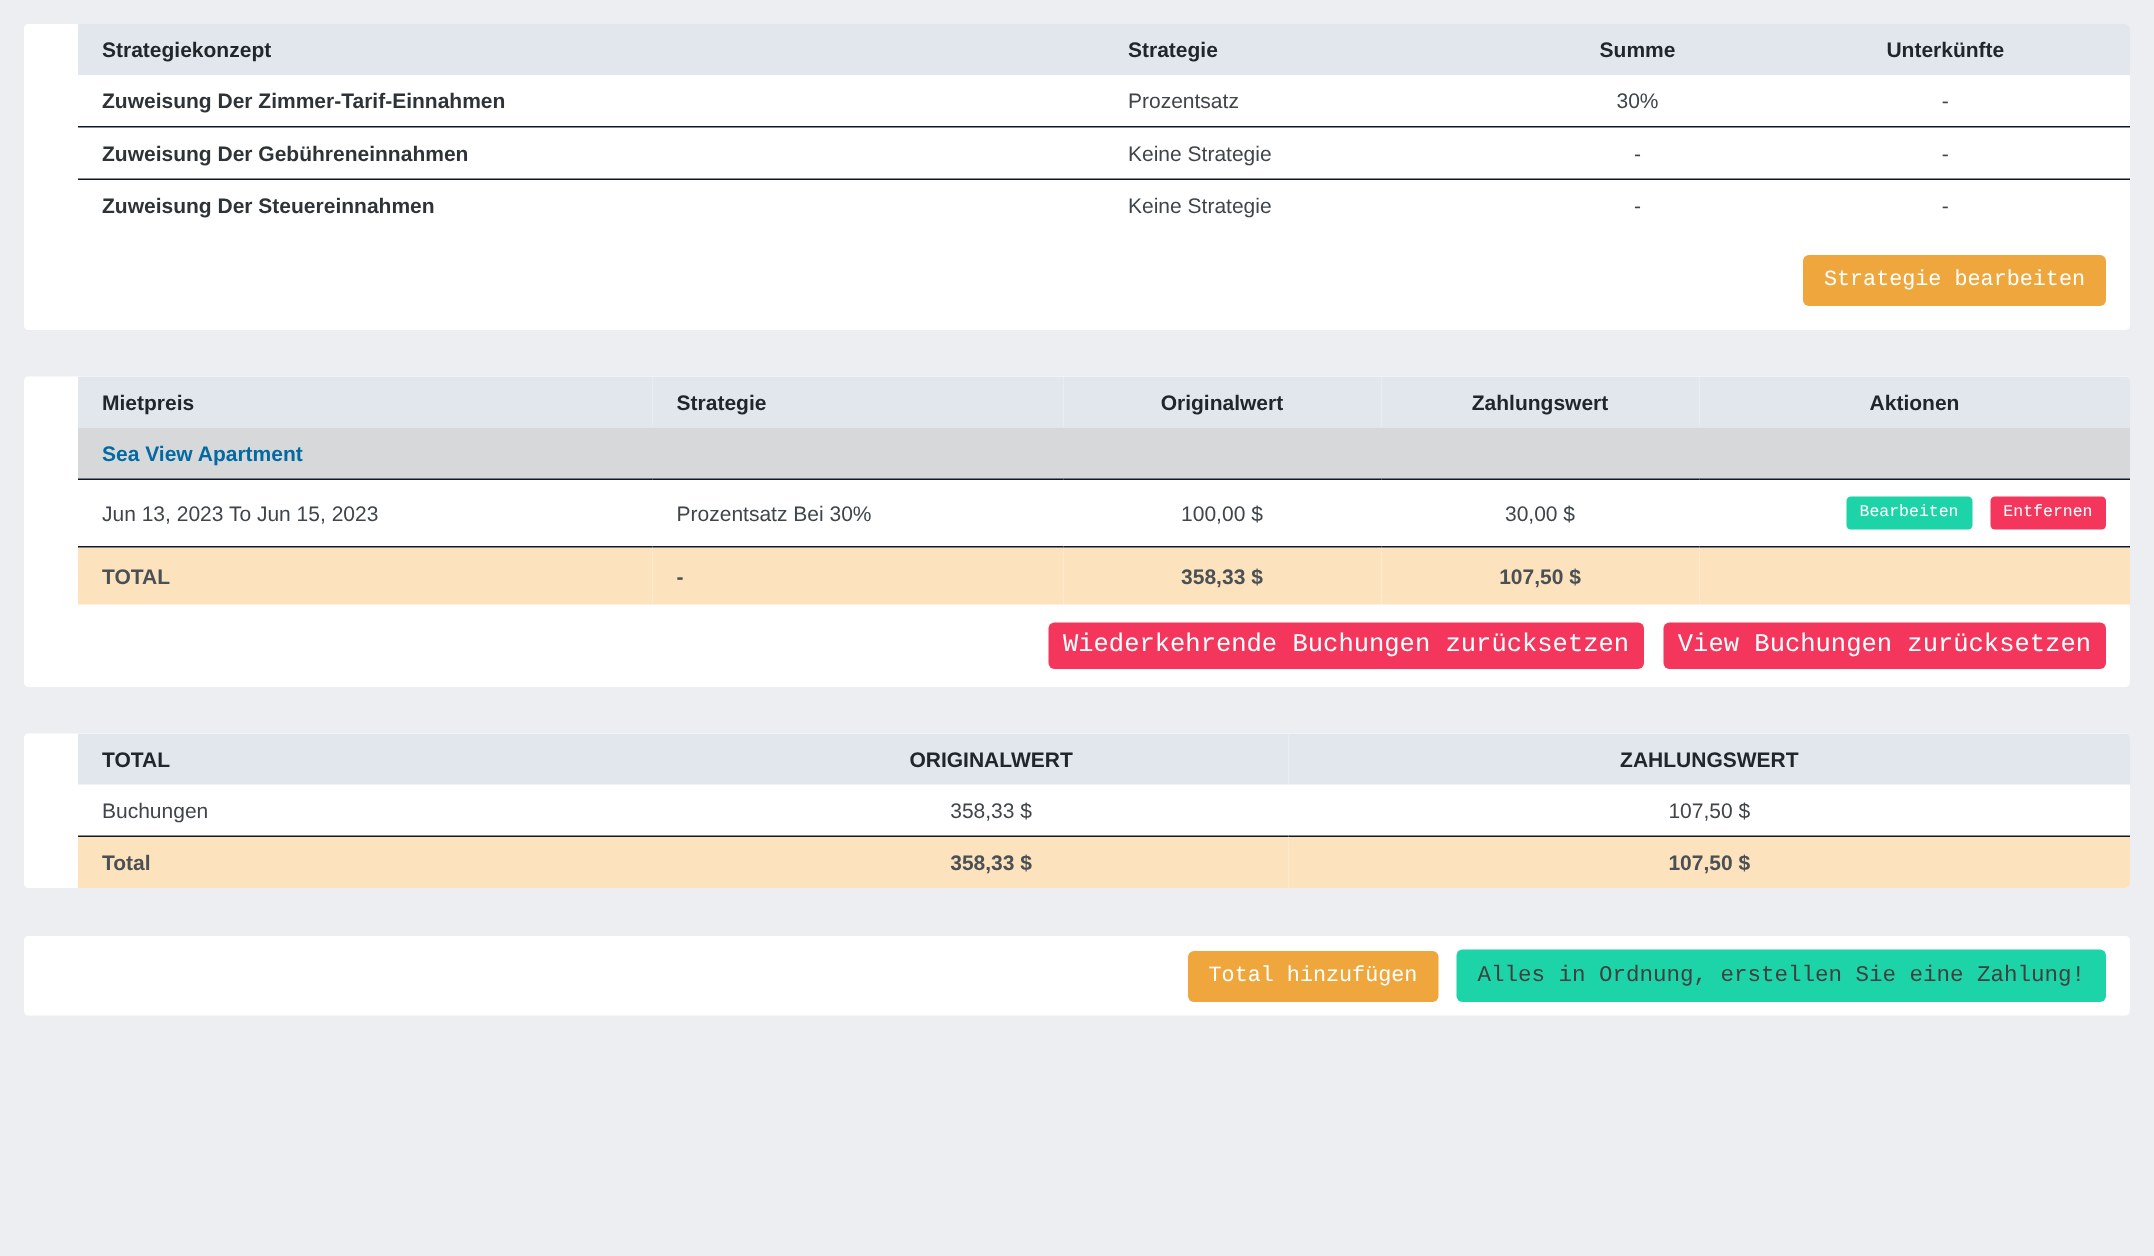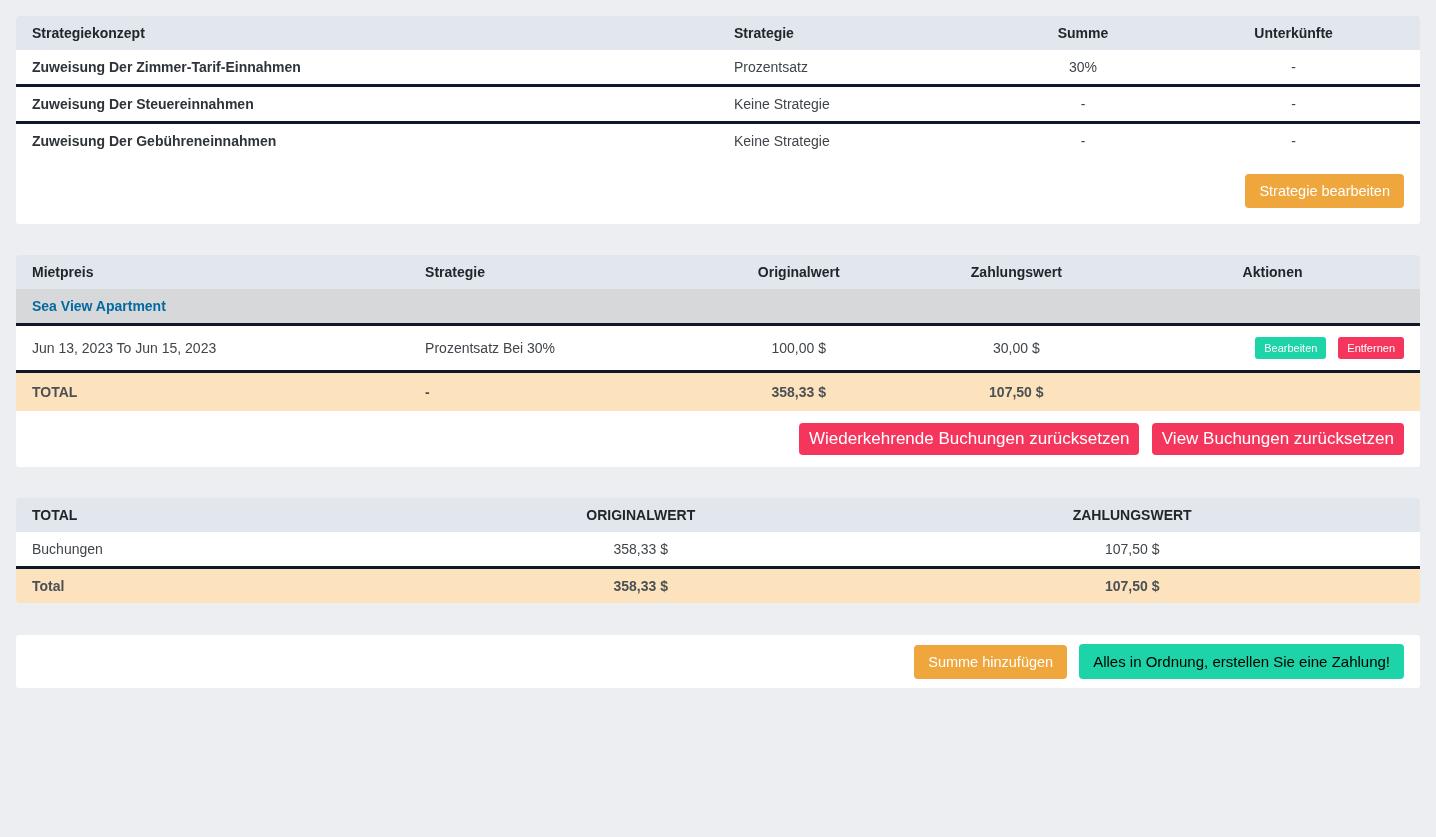--- a/index.html
+++ b/index.html
@@ -9,20 +9,21 @@
     width: 1436px;
     height: 837px;
     background: var(--page_bg, #eceef1);
     font-family: "Liberation Sans", "DejaVu Sans", sans-serif;
   }
   .card {
     background: #ffffff;
     margin: 3px 16px;
     border-radius: 3px;
     overflow: hidden;
+    padding-left: 36px;
   }
   .card-1 { margin-top: 16px; }
   .card-2 { margin-top: 31px; }
   .card-3 { margin-top: 31px; }
   .card-4 { margin-top: 32px; }
 
   table {
     width: 100%;
     border-collapse: collapse;
     font-size: 14px;
@@ -32,21 +33,21 @@
     padding: 9px 16px;
     text-align: left;
     vertical-align: middle;
   }
   thead th {
     background: var(--header_bg, #e1e7ed);
     color: #21262b;
     font-weight: bold;
     white-space: nowrap;
   }
-  tbody tr { border-bottom: 3px solid #0f172a; }
+  tbody tr { border-bottom: 1px solid #0f172a; }
   tbody tr:last-child { border-bottom: none; }
   .num { text-align: center; }
   .cell-bold { font-weight: bold; color: #2e3338; }
 
   
   .rent-table td { padding: 11px 16px; }
   .group-row td {
     background: var(--group_bg, #d6d8da);
     font-weight: bold;
     color: #0369a1;
@@ -57,21 +58,21 @@
     font-weight: bold;
     color: #4b5055;
   }
 
   
   .btn {
     border: none;
     border-radius: 4px;
     color: #ffffff;
     cursor: pointer;
-    font-family: Liberation Sans, sans-serif;
+    font-family: Liberation Mono, monospace;
     white-space: nowrap;
   }
   .btn-orange {
     background: var(--orange, #efa63c);
     font-size: 14.5px;
     padding: 9px 14px;
   }
   .btn-teal-sm {
     background: var(--teal, #1cd4a7);
     font-size: 11px;
@@ -84,21 +85,21 @@
     padding: 5px 9px;
     border-radius: 3px;
   }
   .btn-red {
     background: var(--red, #f5365c);
     font-size: 17px;
     padding: 6px 10px;
   }
   .btn-teal-lg {
     background: var(--teal, #1cd4a7);
-    color: #000000;
+    color: #404040;
     font-size: 15px;
     padding: 9px 14px;
   }
 
   .actions-cell {
     text-align: right;
     white-space: nowrap;
   }
   .actions-cell .btn { margin-left: 8px; }
 
@@ -140,27 +141,27 @@
       </tr>
     </thead>
     <tbody>
       <tr>
         <td class="cell-bold">Zuweisung Der Zimmer-Tarif-Einnahmen</td>
         <td>Prozentsatz</td>
         <td class="num">30%</td>
         <td class="num">-</td>
       </tr>
       <tr>
+        <td class="cell-bold">Zuweisung Der Gebühreneinnahmen</td>
+        <td>Keine Strategie</td>
+        <td class="num">-</td>
+        <td class="num">-</td>
+      </tr>
+      <tr>
         <td class="cell-bold">Zuweisung Der Steuereinnahmen</td>
-        <td>Keine Strategie</td>
-        <td class="num">-</td>
-        <td class="num">-</td>
-      </tr>
-      <tr>
-        <td class="cell-bold">Zuweisung Der Gebühreneinnahmen</td>
         <td>Keine Strategie</td>
         <td class="num">-</td>
         <td class="num">-</td>
       </tr>
     </tbody>
   </table>
   <div class="card-footer">
     <button class="btn btn-orange">Strategie bearbeiten</button>
   </div>
 </div>
@@ -241,16 +242,16 @@
         <td>Total</td>
         <td class="num">358,33 $</td>
         <td class="num">107,50 $</td>
       </tr>
     </tbody>
   </table>
 </div>
 
 <div class="card card-4">
   <div class="final-bar">
-    <button class="btn btn-orange">Summe hinzufügen</button>
+    <button class="btn btn-orange">Total hinzufügen</button>
     <button class="btn btn-teal-lg">Alles in Ordnung, erstellen Sie eine Zahlung!</button>
   </div>
 </div>
 
 </body></html>

